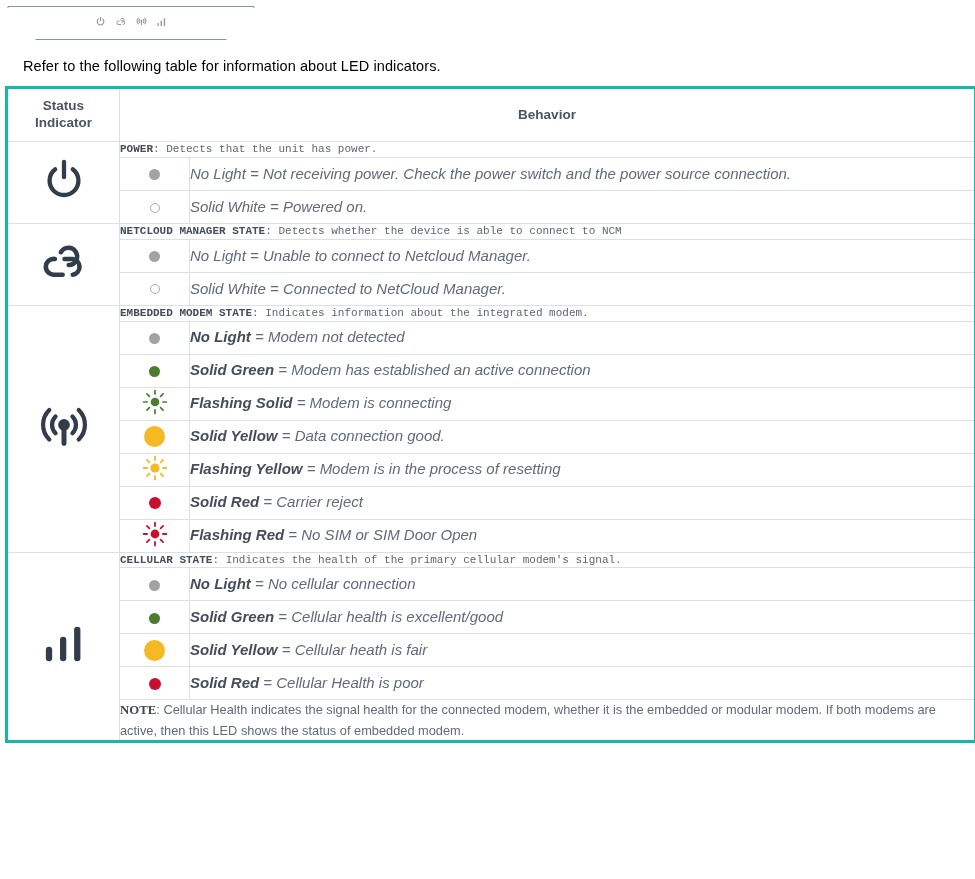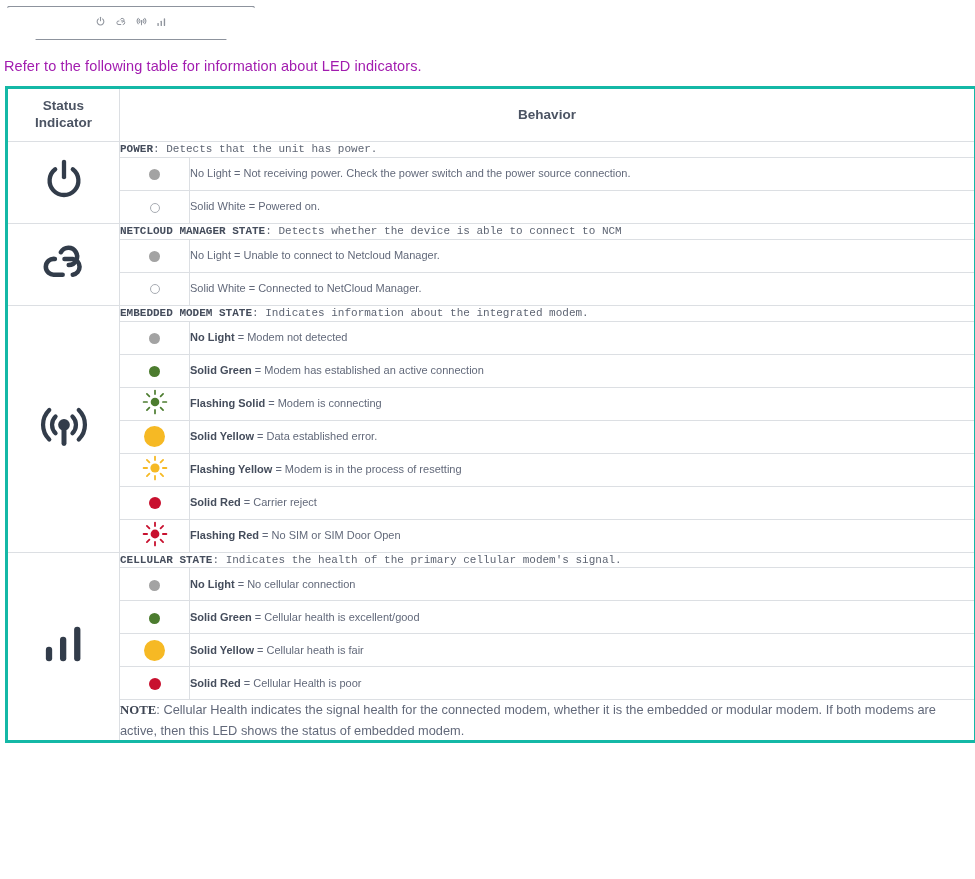--- a/index.html
+++ b/index.html
@@ -37,23 +37,23 @@
   .device-leds {
     position: absolute;
     left: 0; right: 0; top: 7px;
     display: flex; justify-content: center;
     align-items: center; gap: 9px;
   }
   .device-leds .mini { opacity: .62; }
 
   
   .intro {
-    margin: 18px 0 12px 4px;
+    margin: 18px 0 12px 23px;
     font-size: 14.5px;
-    color: #a21caf;
+    color: #000000;
     letter-spacing: .1px;
   }
 
   
   table.led {
     border-collapse: collapse;
     width: 969px;
     margin-left: 5px;
     table-layout: fixed;
     border: 3px solid #14b8a6;
@@ -90,24 +90,25 @@
     font-family: Liberation Mono, monospace;
   }
   td.grp-head b { color: #454d5c; font-weight: bold; }
 
   td.sw-cell {
     text-align: center;
     vertical-align: middle;
     height: 33px;
   }
   td.desc-cell {
-    font-size: 11px;
+    font-size: 15px;
     padding: 7px 0 7px 9px;
     line-height: 1.35;
     color: #62697a;
+    font-style: italic;
   }
   td.desc-cell b { color: #454d5c; font-weight: bold; }
 
   td.note-cell {
     font-size: 12.8px;
     padding: 7px 10px 8px 9px;
     line-height: 1.5;
     color: #62697a;
   }
   td.note-cell b { color: #3f4654; font-weight: bold; font-family: Liberation Serif, serif; }
@@ -292,21 +293,21 @@
       </td>
       <td class="desc-cell">
         <b>Flashing Solid</b><span> = Modem is connecting</span>
       </td>
     </tr>
     <tr>
       <td class="sw-cell">
         <span class="dot dot-yellow"></span>
       </td>
       <td class="desc-cell">
-        <b>Solid Yellow</b><span> = Data established error.</span>
+        <b>Solid Yellow</b><span> = Data connection good.</span>
       </td>
     </tr>
     <tr>
       <td class="sw-cell">
         <span class="sun">
           <svg width="26" height="26" viewBox="0 0 26 26">
             <circle cx="13" cy="13" r="4.6" fill="#f6b924"></circle>
             <g stroke="#f6b924" stroke-width="1.8" stroke-linecap="round">
               <line x1="13" y1="1.6" x2="13" y2="5.1"></line>
               <line x1="13" y1="20.9" x2="13" y2="24.4"></line>

